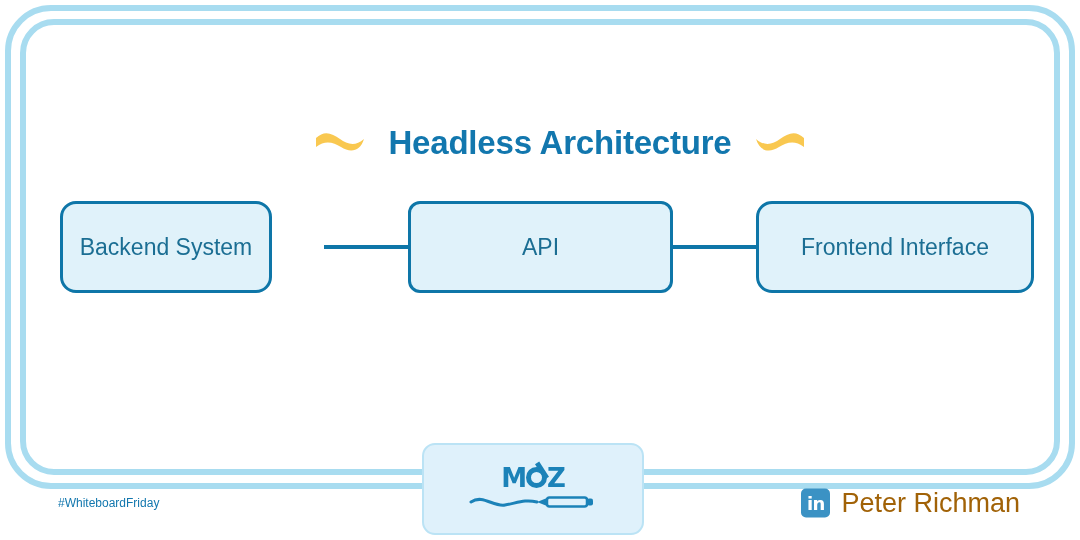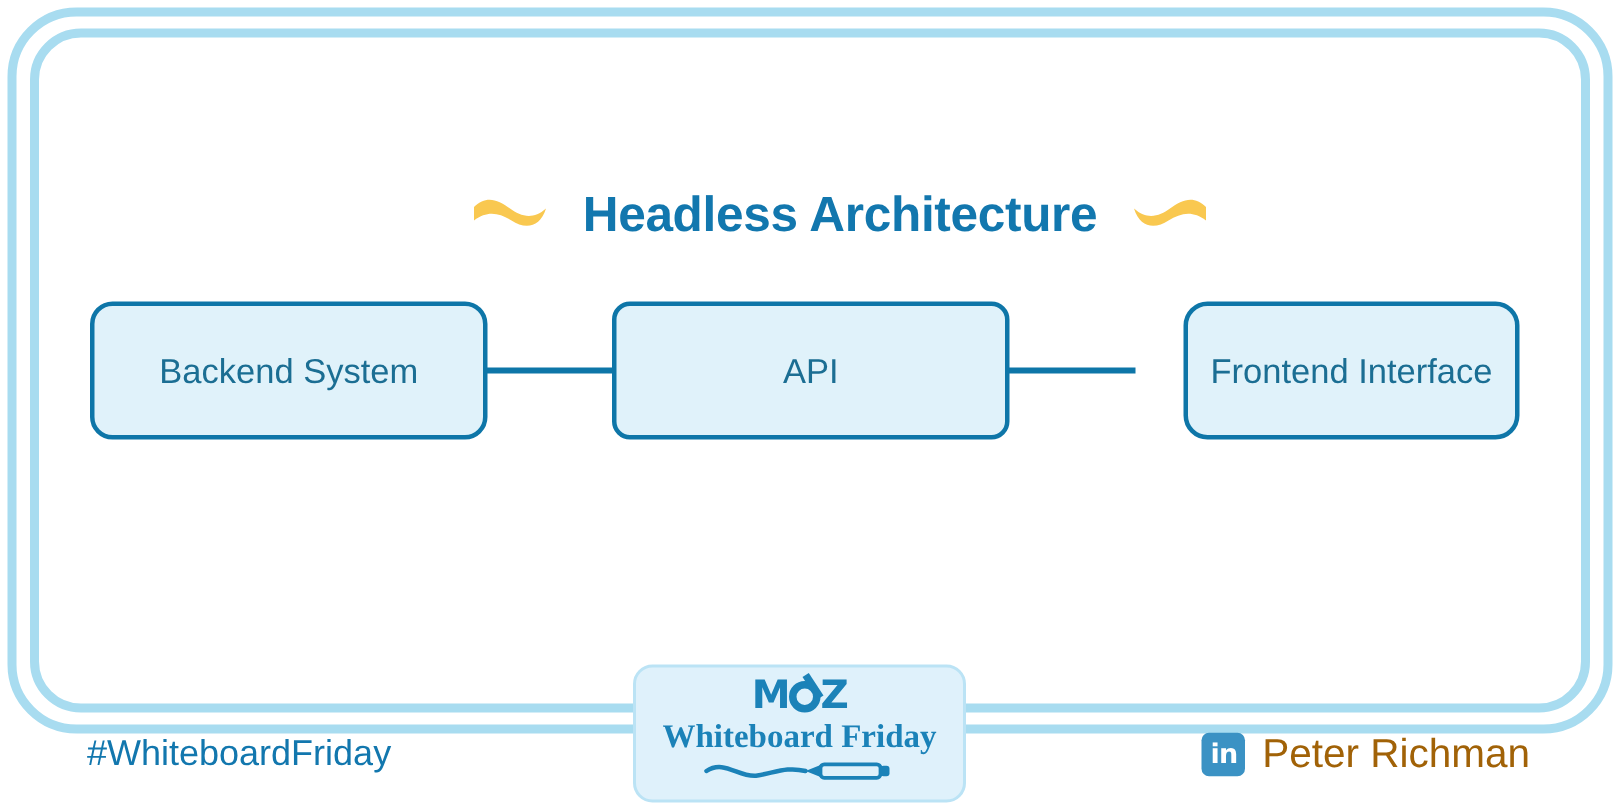--- a/index.html
+++ b/index.html
@@ -83,23 +83,23 @@
     background: #E0F2FA;
     border: 3px solid #0E76A8;
     border-radius: 16px;
     display: flex;
     align-items: center;
     justify-content: center;
     color: #1B6E93;
     font-size: 23px;
     line-height: 1;
   }
-  .node-0 { left: 0px;   width: 265px; border-radius: 15px; }
+  .node-0 { left: 0px;   width: 212px; }
   .node-1 { left: 348px; width: 265px; border-radius: 12px; }
-  .node-2 { left: 729px; width: 224px; }
+  .node-2 { left: 696px; width: 278px; }
 
   .connector {
     position: absolute;
     top: 44px;
     height: 4px;
     background: #0E76A8;
   }
   .connector-0 { left: 264px; width: 85px; }
   .connector-1 { left: 612px; width: 85px; }
 
@@ -158,21 +158,21 @@
     color: #1B82B8;
     line-height: 1.05;
   }
   .moz-marker { margin-top: 1px; }
 
   
   .hashtag {
     position: absolute;
     left: 58px;
     top: 503px;
-    font-size: 24px;
+    font-size: 12px;
     color: #1277AE;
     white-space: nowrap;
     transform: translateY(-50%);
   }
   .byline {
     position: absolute;
     right: 60px;
     top: 503px;
     transform: translateY(-50%);
     display: flex;
@@ -229,21 +229,20 @@
     <div class="node node-1">API</div>
     <div class="node node-2">Frontend Interface</div>
   </div>
 
   <div class="moz-badge">
     <div class="moz-wordmark">
       <span>M</span>
       <span class="oz-o"></span>
       <span>Z</span>
     </div>
-    <div class="moz-sub">Whiteboard Friday</div>
     <div class="moz-marker">
       <svg width="132" height="16" viewBox="0 0 132 16" aria-hidden="true">
         <path d="M4 8 C16 0, 26 13, 38 11 C50 9, 58 5, 70 8" stroke="#1B82B8" stroke-width="3" fill="none" stroke-linecap="round"></path>
         <path d="M70 8 L80 4 L80 12 Z" fill="#1B82B8"></path>
         <rect x="80" y="3.5" width="40" height="9" rx="2.5" fill="none" stroke="#1B82B8" stroke-width="2.5"></rect>
         <rect x="120" y="4.5" width="6" height="7" rx="2" fill="#1B82B8"></rect>
       </svg>
     </div>
   </div>
 

